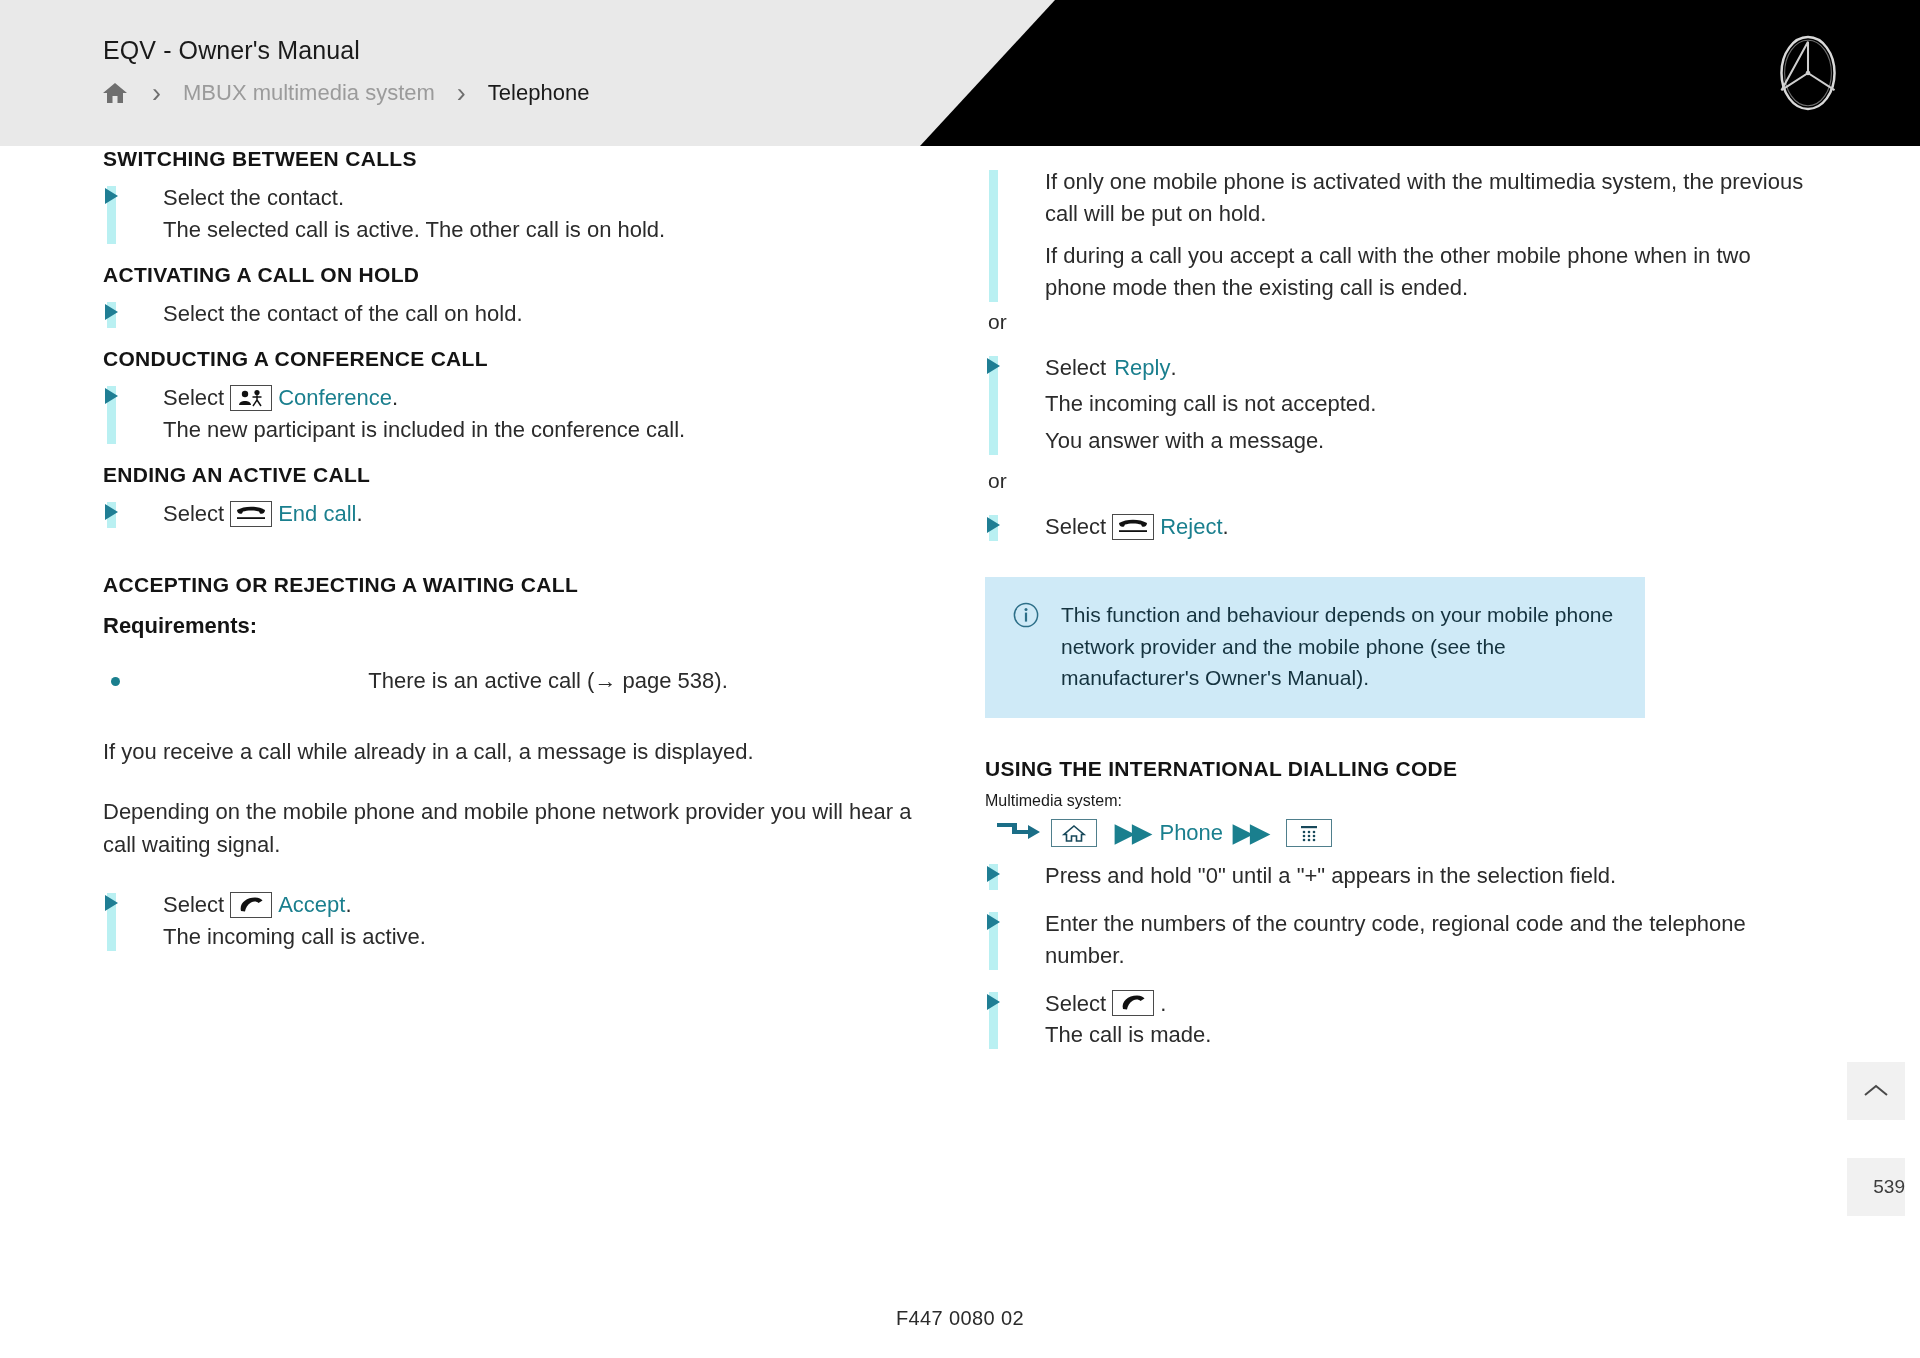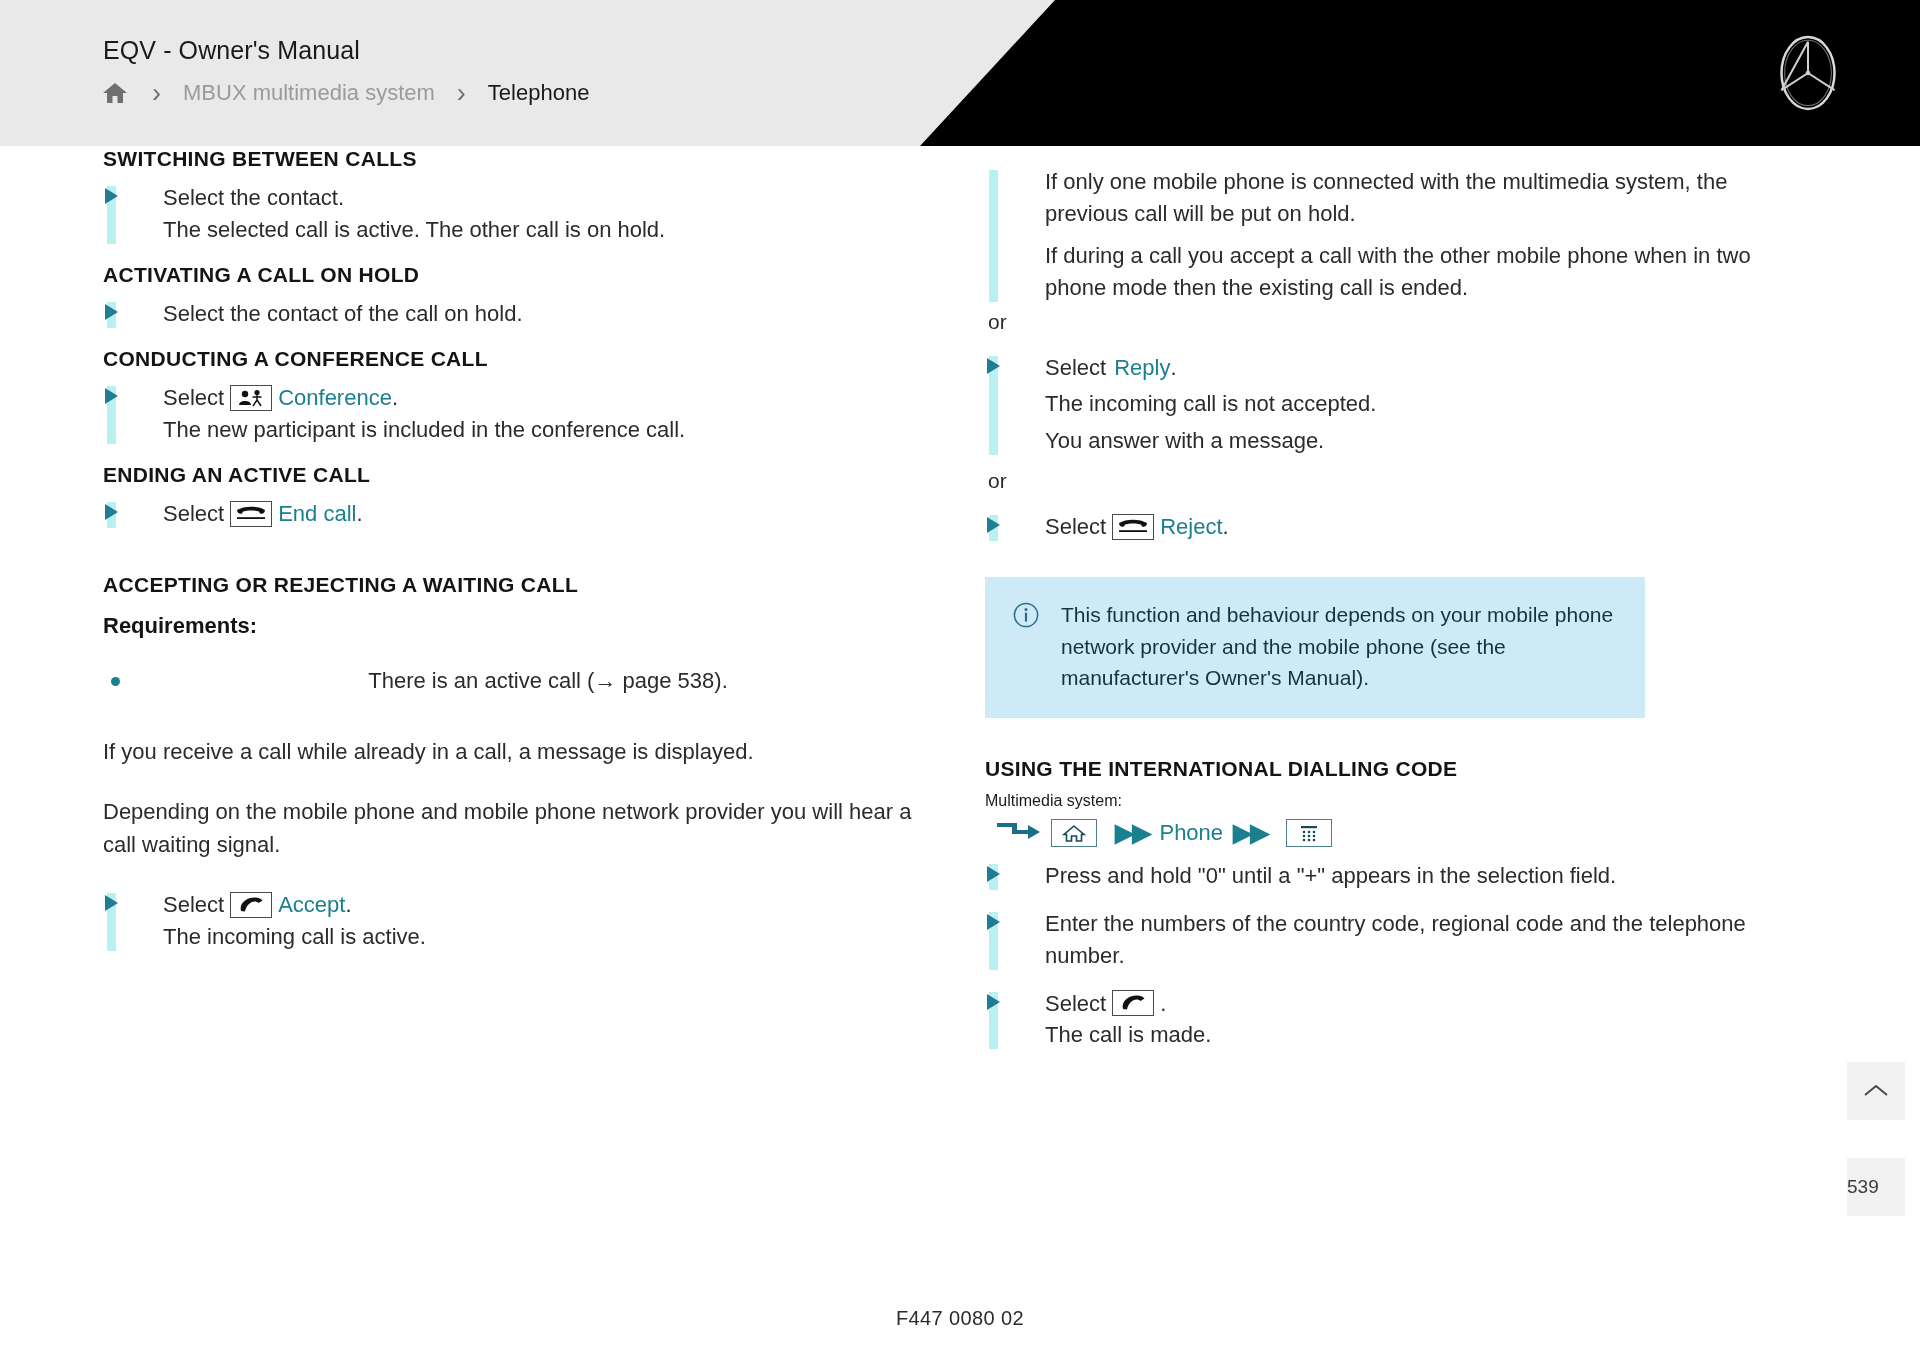--- a/index.html
+++ b/index.html
@@ -123,21 +123,21 @@
     text-align: center; font-size: 20px; color: #2b2b2b; letter-spacing: 0.4px;
   }
   .scroll-top {
     position: absolute; right: 15px; bottom: 238px;
     width: 58px; height: 58px; background: #f1f1f1;
     display: flex; align-items: center; justify-content: center;
   }
   .page-badge {
     position: absolute; right: 15px; bottom: 142px;
     width: 58px; height: 58px; background: #f1f1f1;
-    display: flex; align-items: center; justify-content: flex-start;
+    display: flex; align-items: center; justify-content: flex-end;
     font-size: 19px; color: #3d3d3d;
   }
 </style>
 </head>
 <body>
 
 <div class="page">
 
   <div class="header">
     <div class="header-black"></div>
@@ -250,21 +250,21 @@
         </div>
         <div class="line plain">The incoming call is active.</div>
       </div>
 
     </div>
 
     <div class="col col-right">
 
       <div class="action" style="margin-top:20px">
         <span class="bar"></span>
-        <div class="line plain" style="padding-top:0">If only one mobile phone is connected with the multimedia system, the previous call will be put on hold.</div>
+        <div class="line plain" style="padding-top:0">If only one mobile phone is activated with the multimedia system, the previous call will be put on hold.</div>
         <div class="line plain" style="margin-top:10px">If during a call you accept a call with the other mobile phone when in two phone mode then the existing call is ended.</div>
       </div>
 
       <div class="orlabel">or</div>
 
       <div class="action" style="margin-top:18px">
         <span class="bar"></span>
         <span class="tri"></span>
         <div class="line">
           <span>Select</span>

